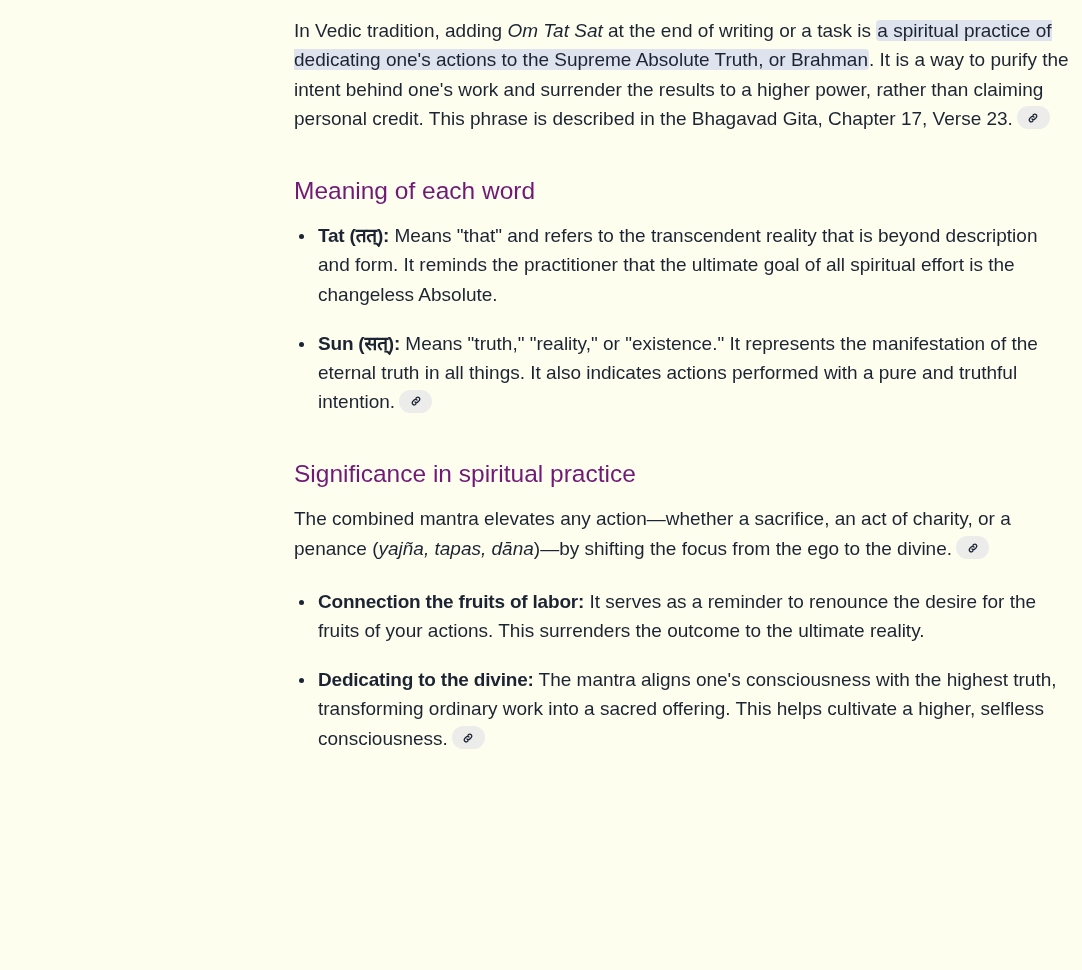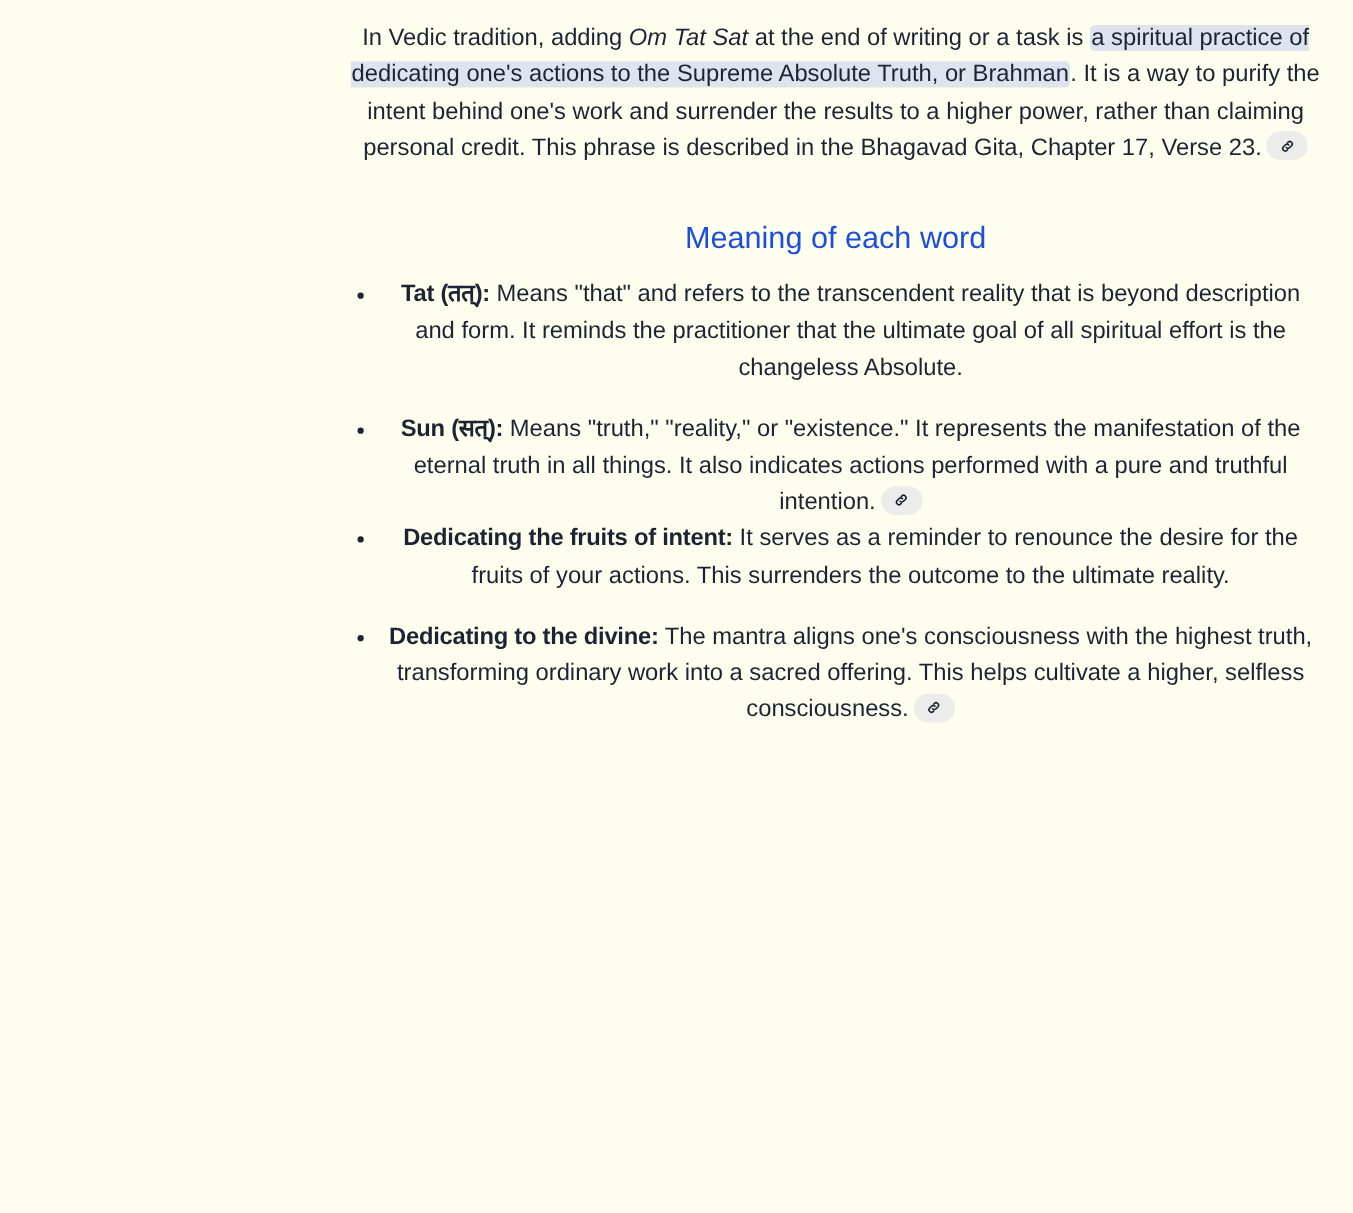--- a/index.html
+++ b/index.html
@@ -9,26 +9,25 @@
     }
     body {
       width: 1082px;
       height: 970px;
       overflow: hidden;
       font-family: "Liberation Sans", sans-serif;
       color: #1c2433;
     }
     .content {
       position: absolute;
-      left: 281px;
+      left: 294px;
       top: 16px;
       width: 775px;
       font-size: 19px;
       line-height: 29.3px;
-      text-align: center;
     }
     p {
       margin: 0;
     }
     .highlight {
       background: #dfe3ee;
       border-radius: 4px;
       padding: 0 1px;
     }
     .link-chip {
@@ -47,21 +46,21 @@
     }
     .link-chip svg {
       width: 12px;
       height: 12px;
     }
     h2 {
       margin: 0;
       font-weight: normal;
       font-size: 24.5px;
       line-height: 30px;
-      color: #1d4ed8;
+      color: #701a75;
     }
     .h-meaning { margin-top: 43px; margin-bottom: 15px; }
     .h-significance { margin-top: 43px; margin-bottom: 15px; }
     ul {
       margin: 0;
       padding: 0 0 0 24px;
       list-style: none;
     }
     li {
       position: relative;
@@ -101,24 +100,31 @@
   <ul>
     <li><span class="term">Tat (तत्):</span><span> Means "that" and refers to the transcendent reality that is beyond description and form. It reminds the practitioner that the ultimate goal of all spiritual effort is the changeless Absolute.</span></li>
     <li><span class="term">Sun (सत्):</span><span> Means "truth," "reality," or "existence." It represents the manifestation of the eternal truth in all things. It also indicates actions performed with a pure and truthful intention.</span><span class="link-chip">
           <svg viewBox="0 0 24 24" fill="none" stroke="#1c2433" stroke-width="2.6" stroke-linecap="round">
             <path d="M10 14a4 4 0 0 0 5.6 0l3.2-3.2a4 4 0 0 0-5.6-5.6l-1.2 1.2"></path>
             <path d="M14 10a4 4 0 0 0-5.6 0l-3.2 3.2a4 4 0 0 0 5.6 5.6l1.2-1.2"></path>
           </svg>
         </span></li>
   </ul>
 
+  <h2 class="h-significance">Significance in spiritual practice</h2>
 
+  <p class="sig-para"><span>The combined mantra elevates any action—whether a sacrifice, an act of charity, or a penance (</span><em>yajña, tapas, dāna</em><span>)—by shifting the focus from the ego to the divine.</span><span class="link-chip">
+        <svg viewBox="0 0 24 24" fill="none" stroke="#1c2433" stroke-width="2.6" stroke-linecap="round">
+          <path d="M10 14a4 4 0 0 0 5.6 0l3.2-3.2a4 4 0 0 0-5.6-5.6l-1.2 1.2"></path>
+          <path d="M14 10a4 4 0 0 0-5.6 0l-3.2 3.2a4 4 0 0 0 5.6 5.6l1.2-1.2"></path>
+        </svg>
+      </span></p>
 
   <ul>
-    <li><span class="term">Dedicating the fruits of intent:</span><span> It serves as a reminder to renounce the desire for the fruits of your actions. This surrenders the outcome to the ultimate reality.</span></li>
+    <li><span class="term">Connection the fruits of labor:</span><span> It serves as a reminder to renounce the desire for the fruits of your actions. This surrenders the outcome to the ultimate reality.</span></li>
     <li><span class="term">Dedicating to the divine:</span><span> The mantra aligns one's consciousness with the highest truth, transforming ordinary work into a sacred offering. This helps cultivate a higher, selfless consciousness.</span><span class="link-chip">
           <svg viewBox="0 0 24 24" fill="none" stroke="#1c2433" stroke-width="2.6" stroke-linecap="round">
             <path d="M10 14a4 4 0 0 0 5.6 0l3.2-3.2a4 4 0 0 0-5.6-5.6l-1.2 1.2"></path>
             <path d="M14 10a4 4 0 0 0-5.6 0l-3.2 3.2a4 4 0 0 0 5.6 5.6l1.2-1.2"></path>
           </svg>
         </span></li>
   </ul>
 
 </div>
 

